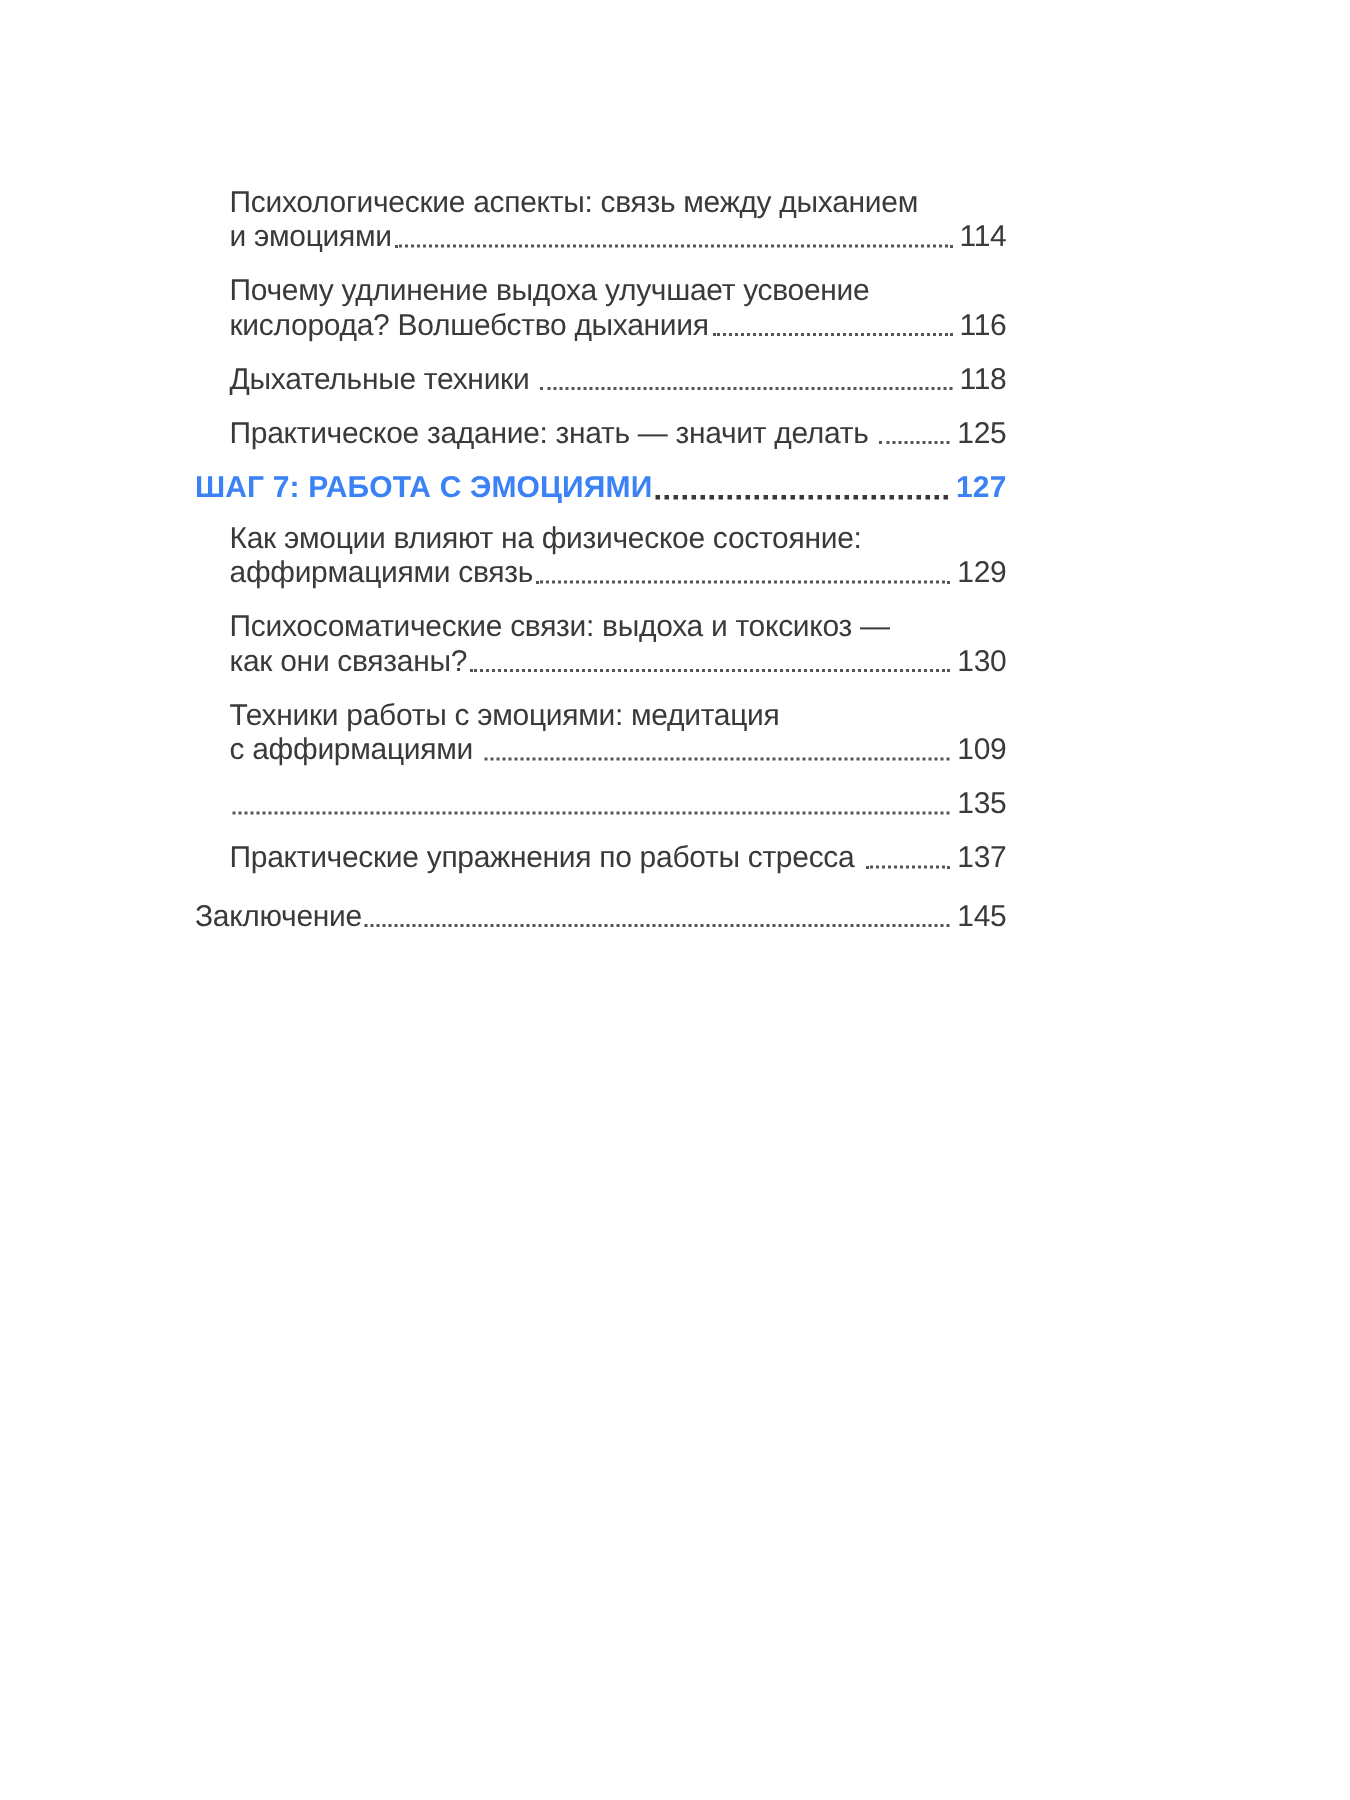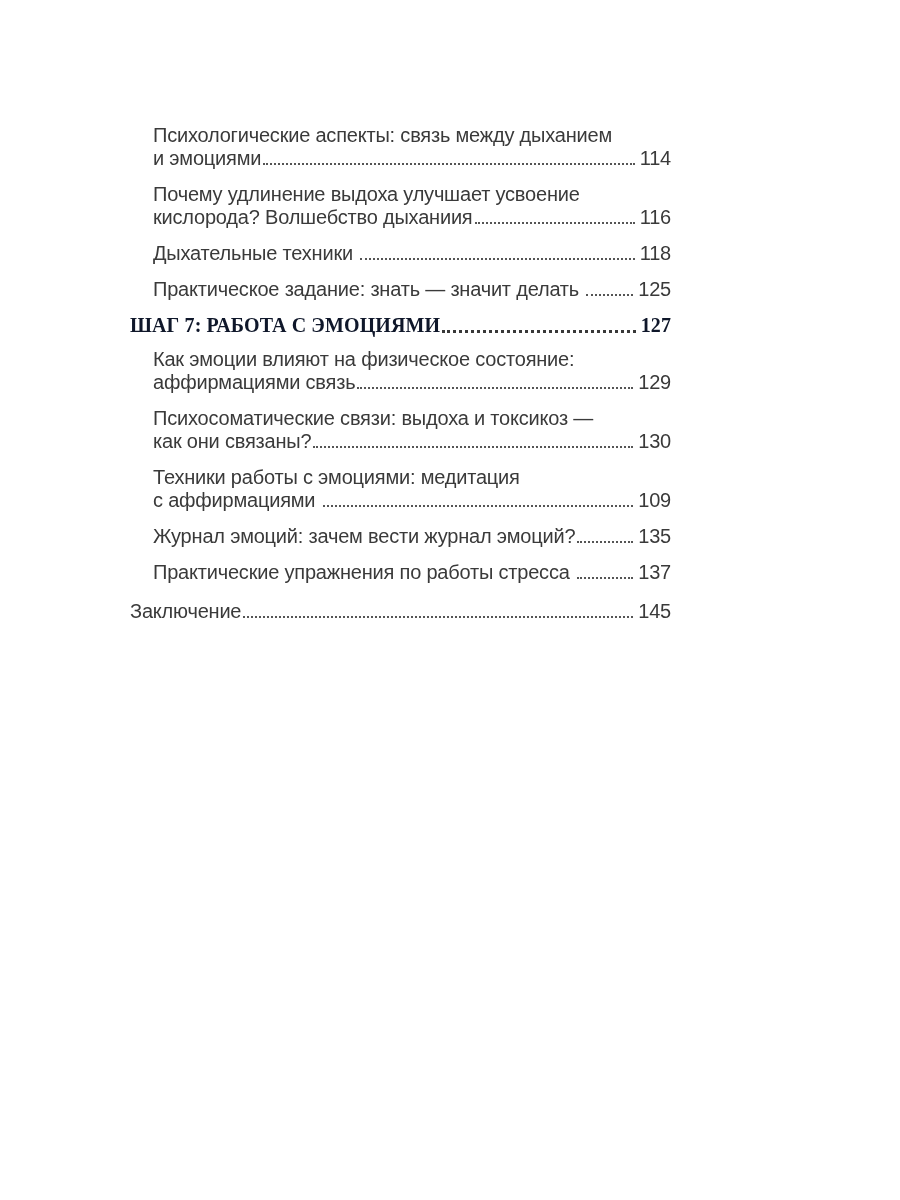--- a/index.html
+++ b/index.html
@@ -31,21 +31,21 @@
   .fill { display: flex; align-items: flex-end; white-space: normal; }
   .t { white-space: pre; }
   .dots {
     flex: 1 1 auto;
     min-width: 10px;
     border-bottom: 2px dotted #555555;
     margin: 0 5px 5px 2px;
     height: 0;
   }
   .pg { white-space: nowrap; text-align: center; }
-  .entry.chapter .line { font-weight: 700; color: #0f172a; letter-spacing: 0.1px; font-family: Liberation Serif, serif; }
+  .entry.chapter .line { font-weight: 700; color: #3b82f6; letter-spacing: 0.1px; }
   .entry.chapter .dots { border-bottom: 3px dotted #383838; margin-bottom: 4px; }
 </style>
 </head>
 <body>
 
 <div class="screen">
   <div class="toc">
 
     <div class="entry sub">
       <div class="line">Психологические аспекты: связь между дыханием</div>
@@ -111,21 +111,20 @@
       <div class="line">Техники работы с эмоциями: медитация</div>
       <div class="line fill">
         <span class="t">с аффирмациями </span>
         <span class="dots"></span>
         <span class="pg">109</span>
       </div>
     </div>
 
     <div class="entry sub">
       <div class="line fill">
-        <span class="t">Журнал эмоций: зачем вести журнал эмоций?</span>
         <span class="dots"></span>
         <span class="pg">135</span>
       </div>
     </div>
 
     <div class="entry sub">
       <div class="line fill">
         <span class="t">Практические упражнения по работы стресса </span>
         <span class="dots"></span>
         <span class="pg">137</span>

